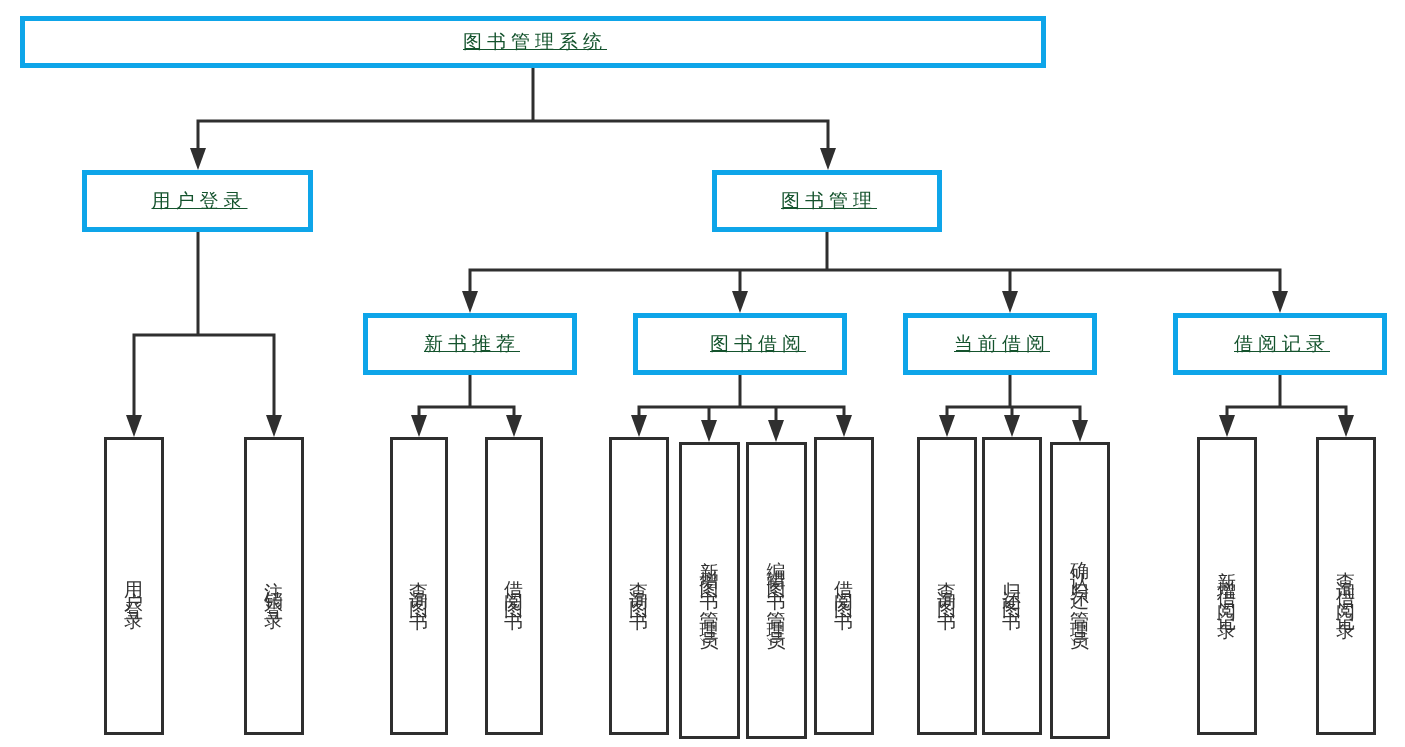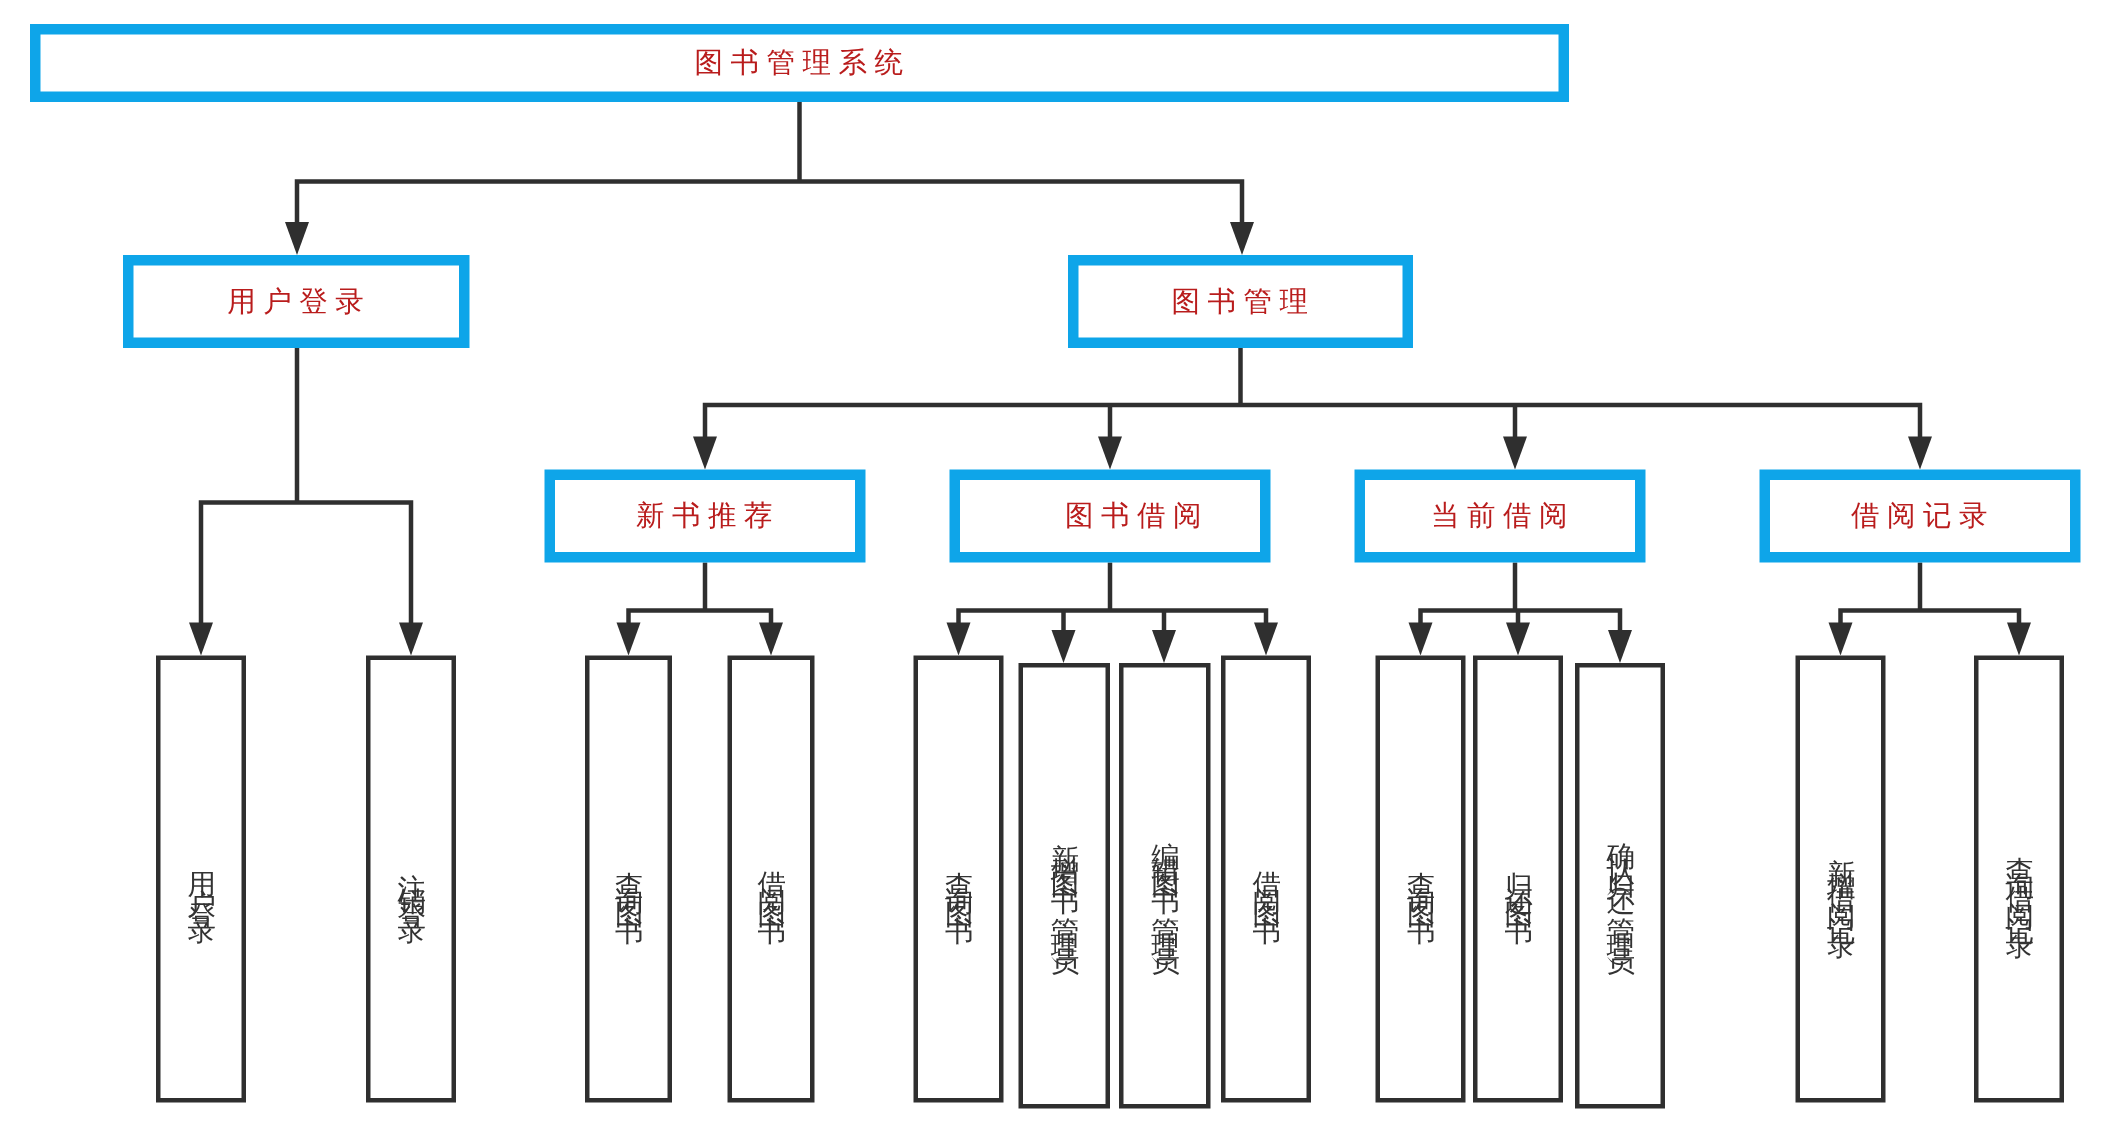--- a/index.html
+++ b/index.html
@@ -14,28 +14,29 @@
   }
   .connectors {
     position: absolute;
     left: 0; top: 0;
     width: 1405px; height: 747px;
     pointer-events: none;
   }
   .node {
     position: absolute;
     background: #ffffff;
-    border: 7px solid #0ea5e9;
+    border: 5px solid #0ea5e9;
     display: flex;
     align-items: center;
     justify-content: center;
-    color: #b91c1c;
+    color: #14532d;
     font-size: 19px;
     letter-spacing: 5px;
     white-space: nowrap;
+    text-decoration: underline;
   }
   .node .lbl { transform: translateX(2px); }
   .leaf {
     position: absolute;
     top: 437px;
     width: 60px;
     height: 298px;
     background: #ffffff;
     border: 3px solid #2f2f2f;
     display: flex;

